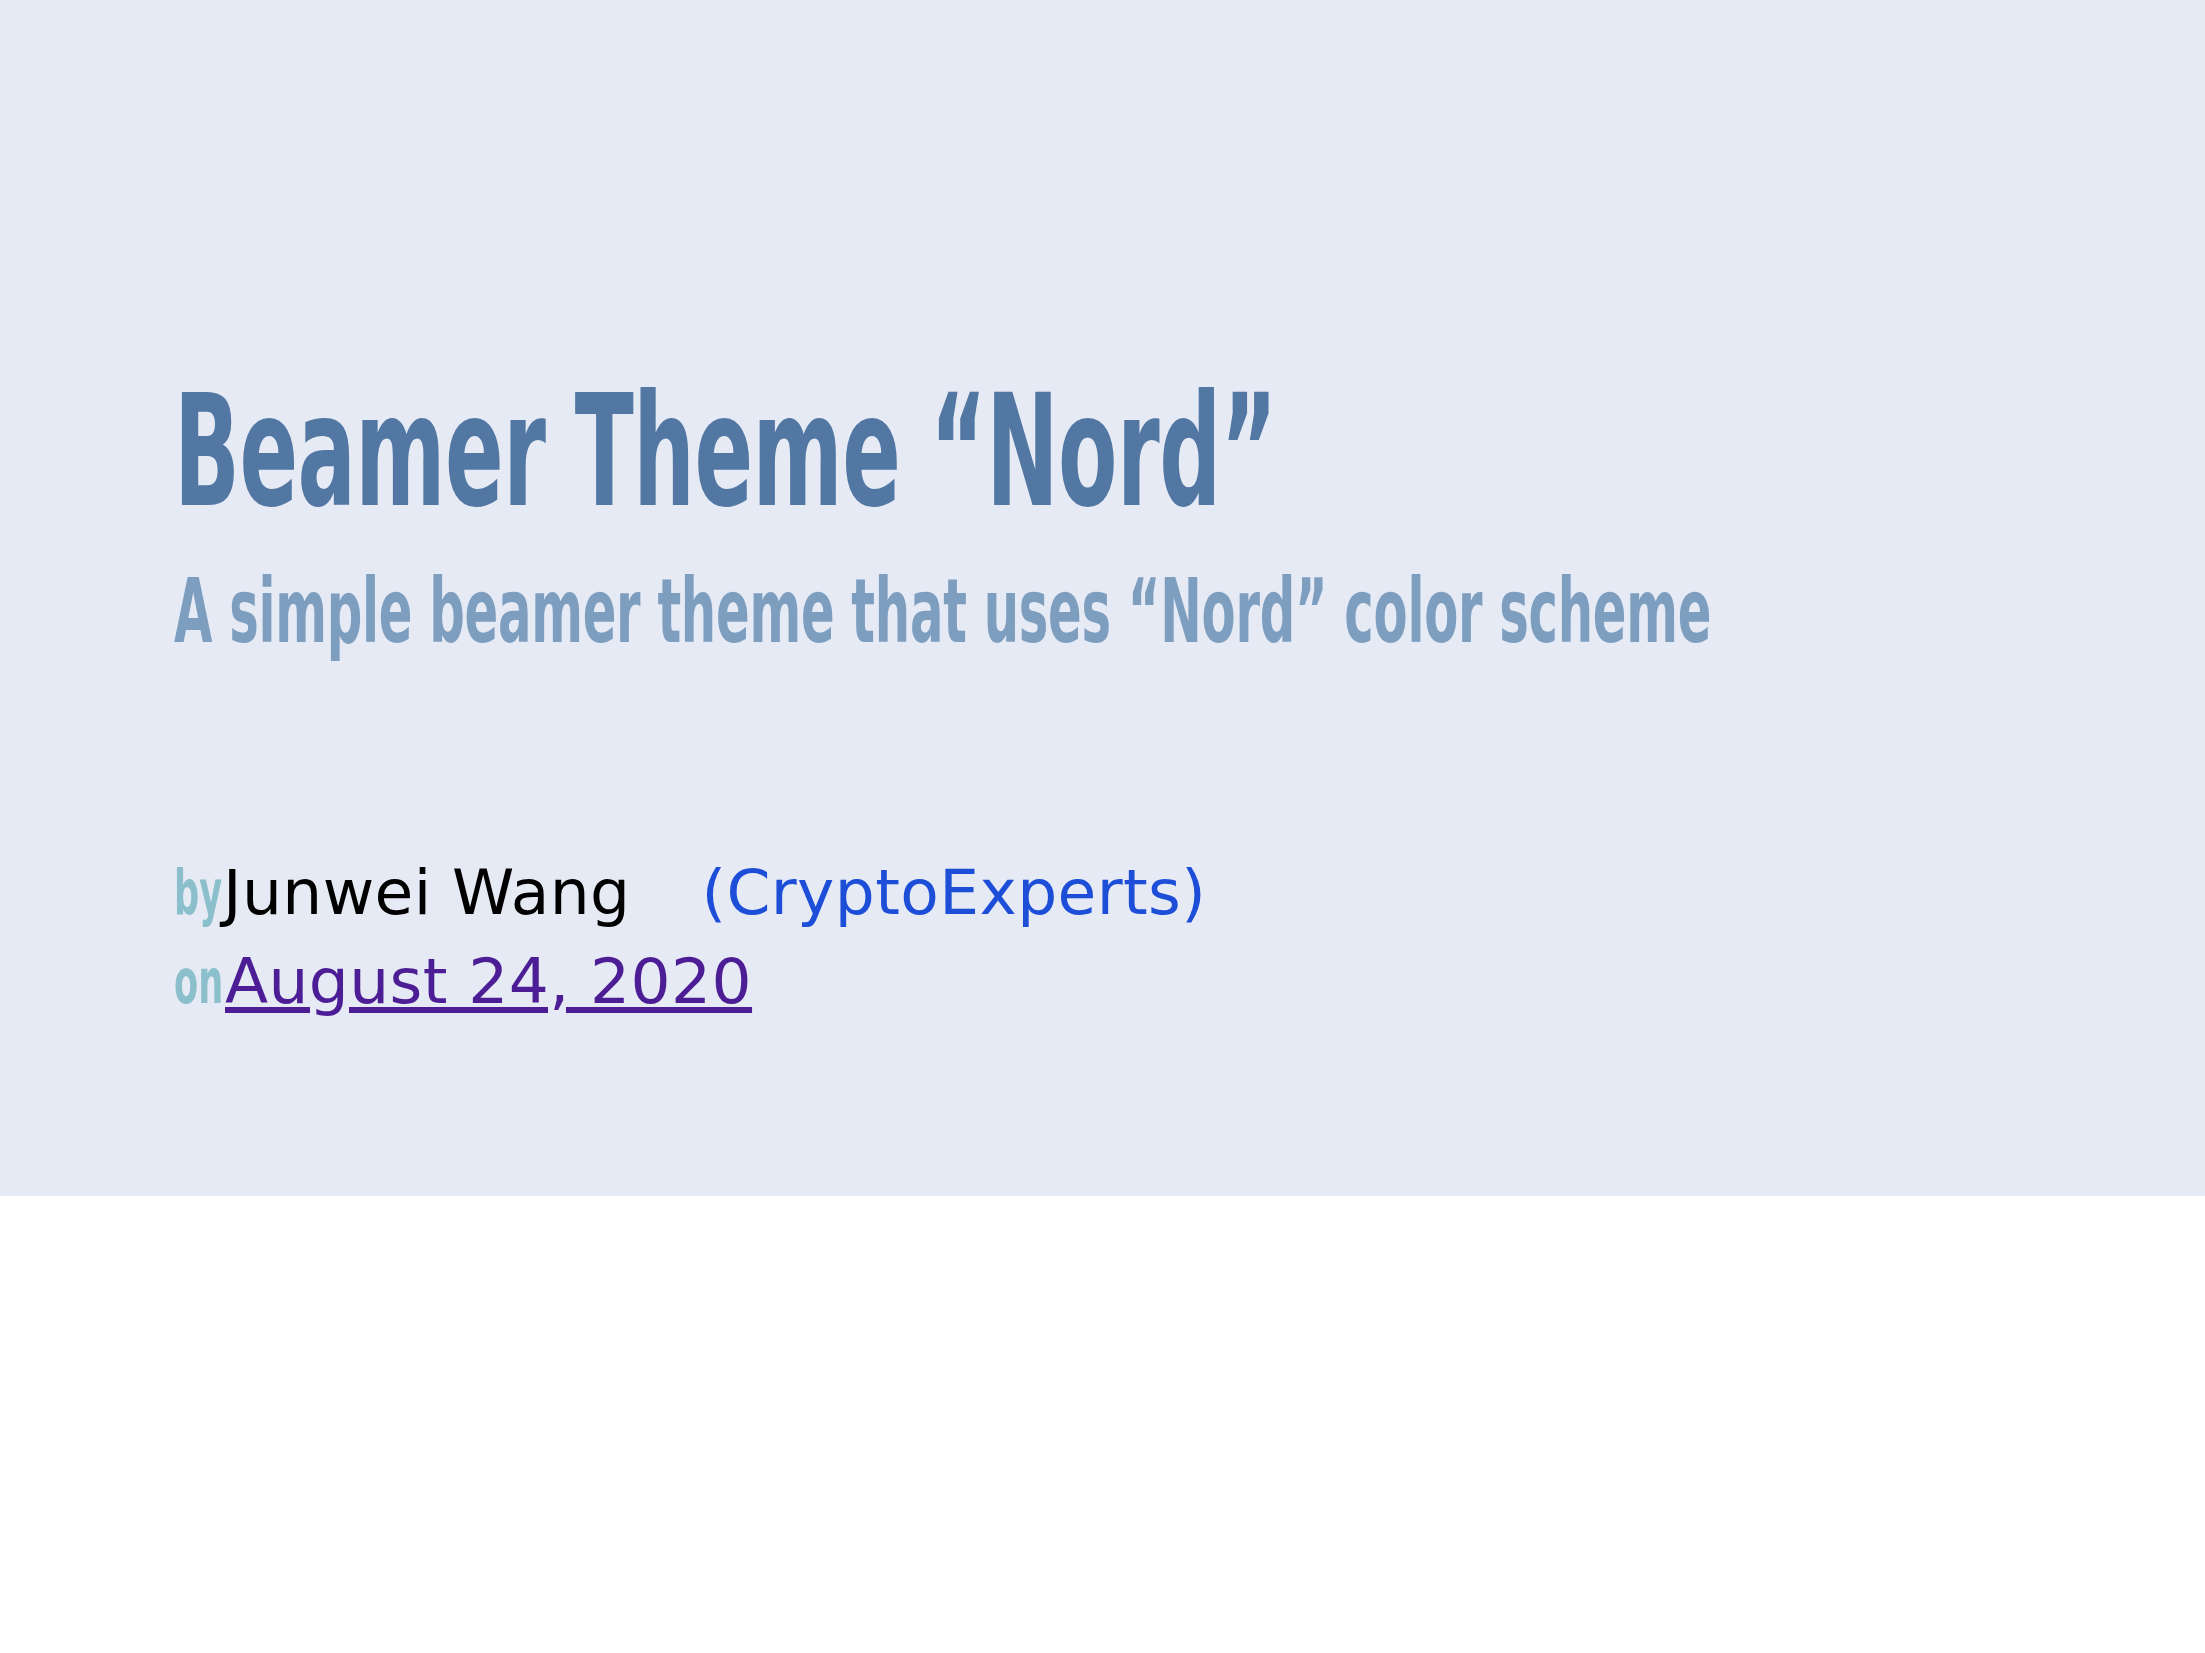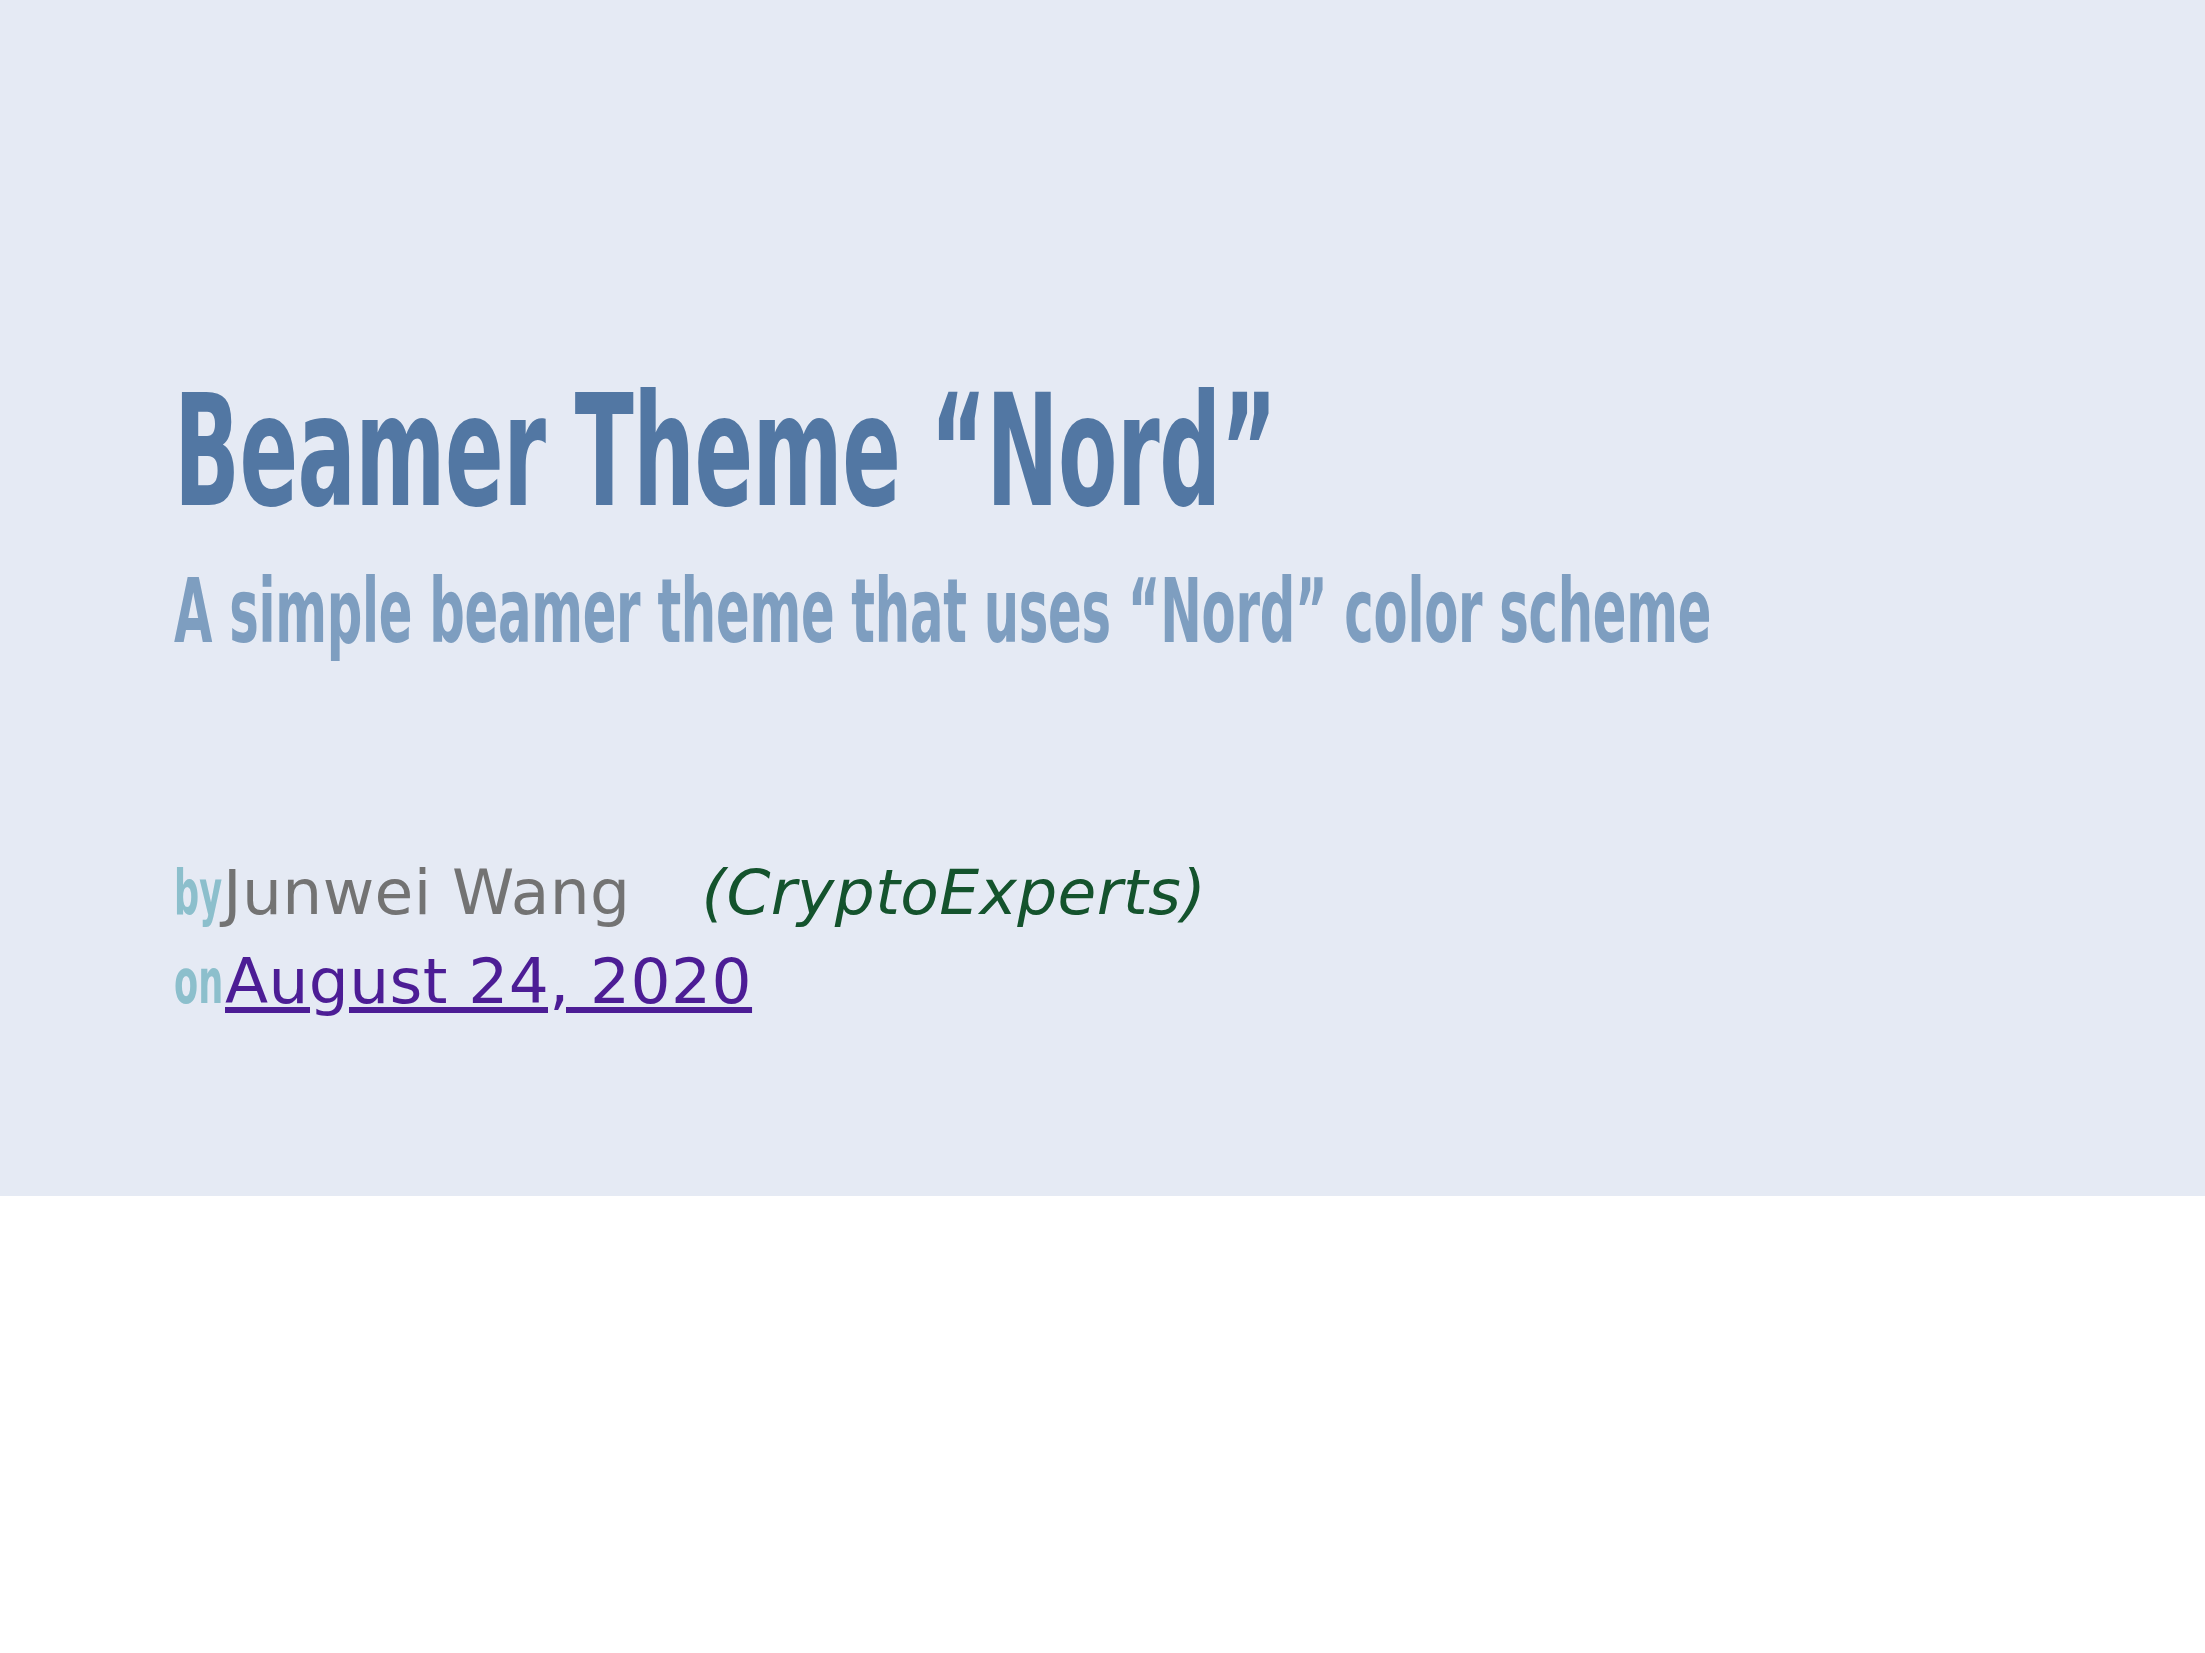--- a/index.html
+++ b/index.html
@@ -117,21 +117,21 @@
 <div id="slide" style="background: rgb(229, 234, 244);">
 
   <div id="title-block">
     <h1 id="slide-title" style="color: rgb(82, 119, 163);">Beamer Theme “Nord”</h1>
     <h2 id="slide-subtitle" style="color: rgb(126, 158, 192);">A simple beamer theme that uses “Nord” color scheme</h2>
   </div>
 
   <div id="credits-block">
 
     <div class="credit-line">
-      <span class="credit-keyword kw-by" style="color: rgb(140, 191, 204);">by</span><span class="credit-value" style="color: #737373;">Junwei Wang</span><span class="credit-gap"></span><span class="credit-affiliation" style="color: #14532d; font-style: italic;">(CryptoExperts)</span>
+      <span class="credit-keyword kw-by" style="color: rgb(140, 191, 204);">by</span><span class="credit-value" style="color: #000000;">Junwei Wang</span><span class="credit-gap"></span><span class="credit-affiliation" style="color: #1d4ed8;">(CryptoExperts)</span>
     </div>
 
     <div class="credit-line">
       <span class="credit-keyword kw-on" style="color: rgb(140, 191, 204);">on</span><span class="credit-value" style="color: #4c1d95; text-decoration: underline;">August 24, 2020</span>
     </div>
 
   </div>
 
 </div>
 

